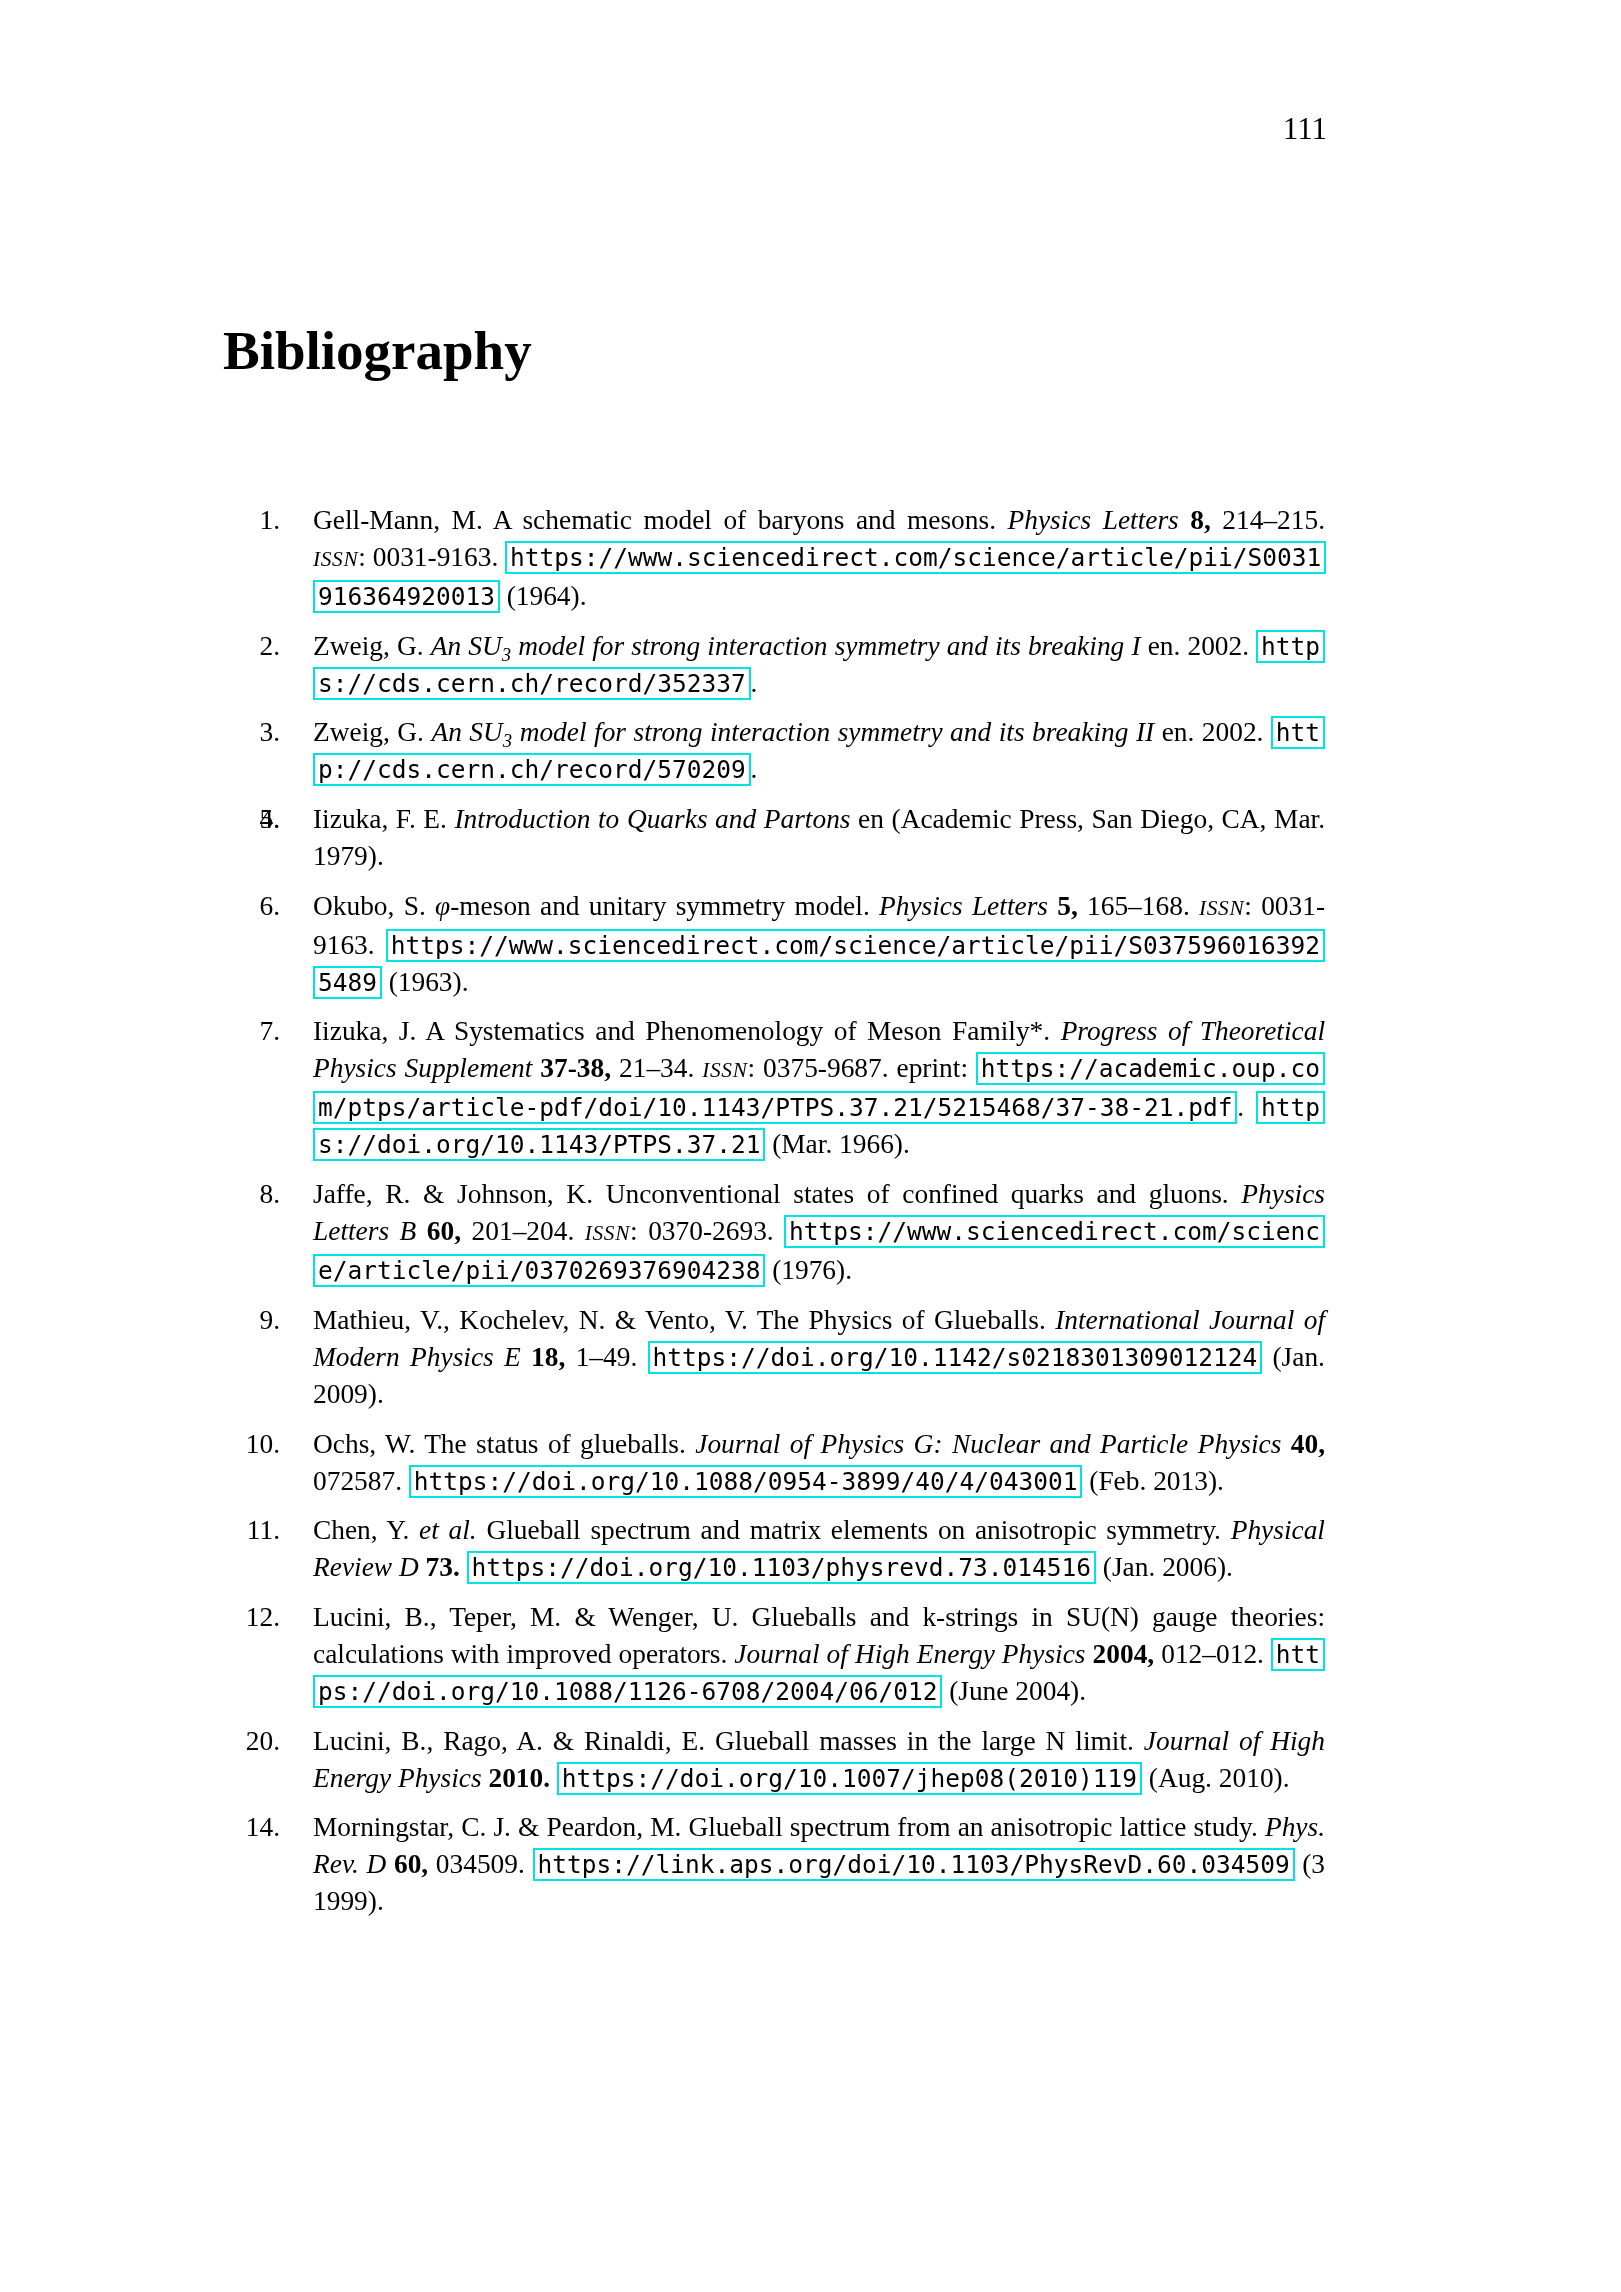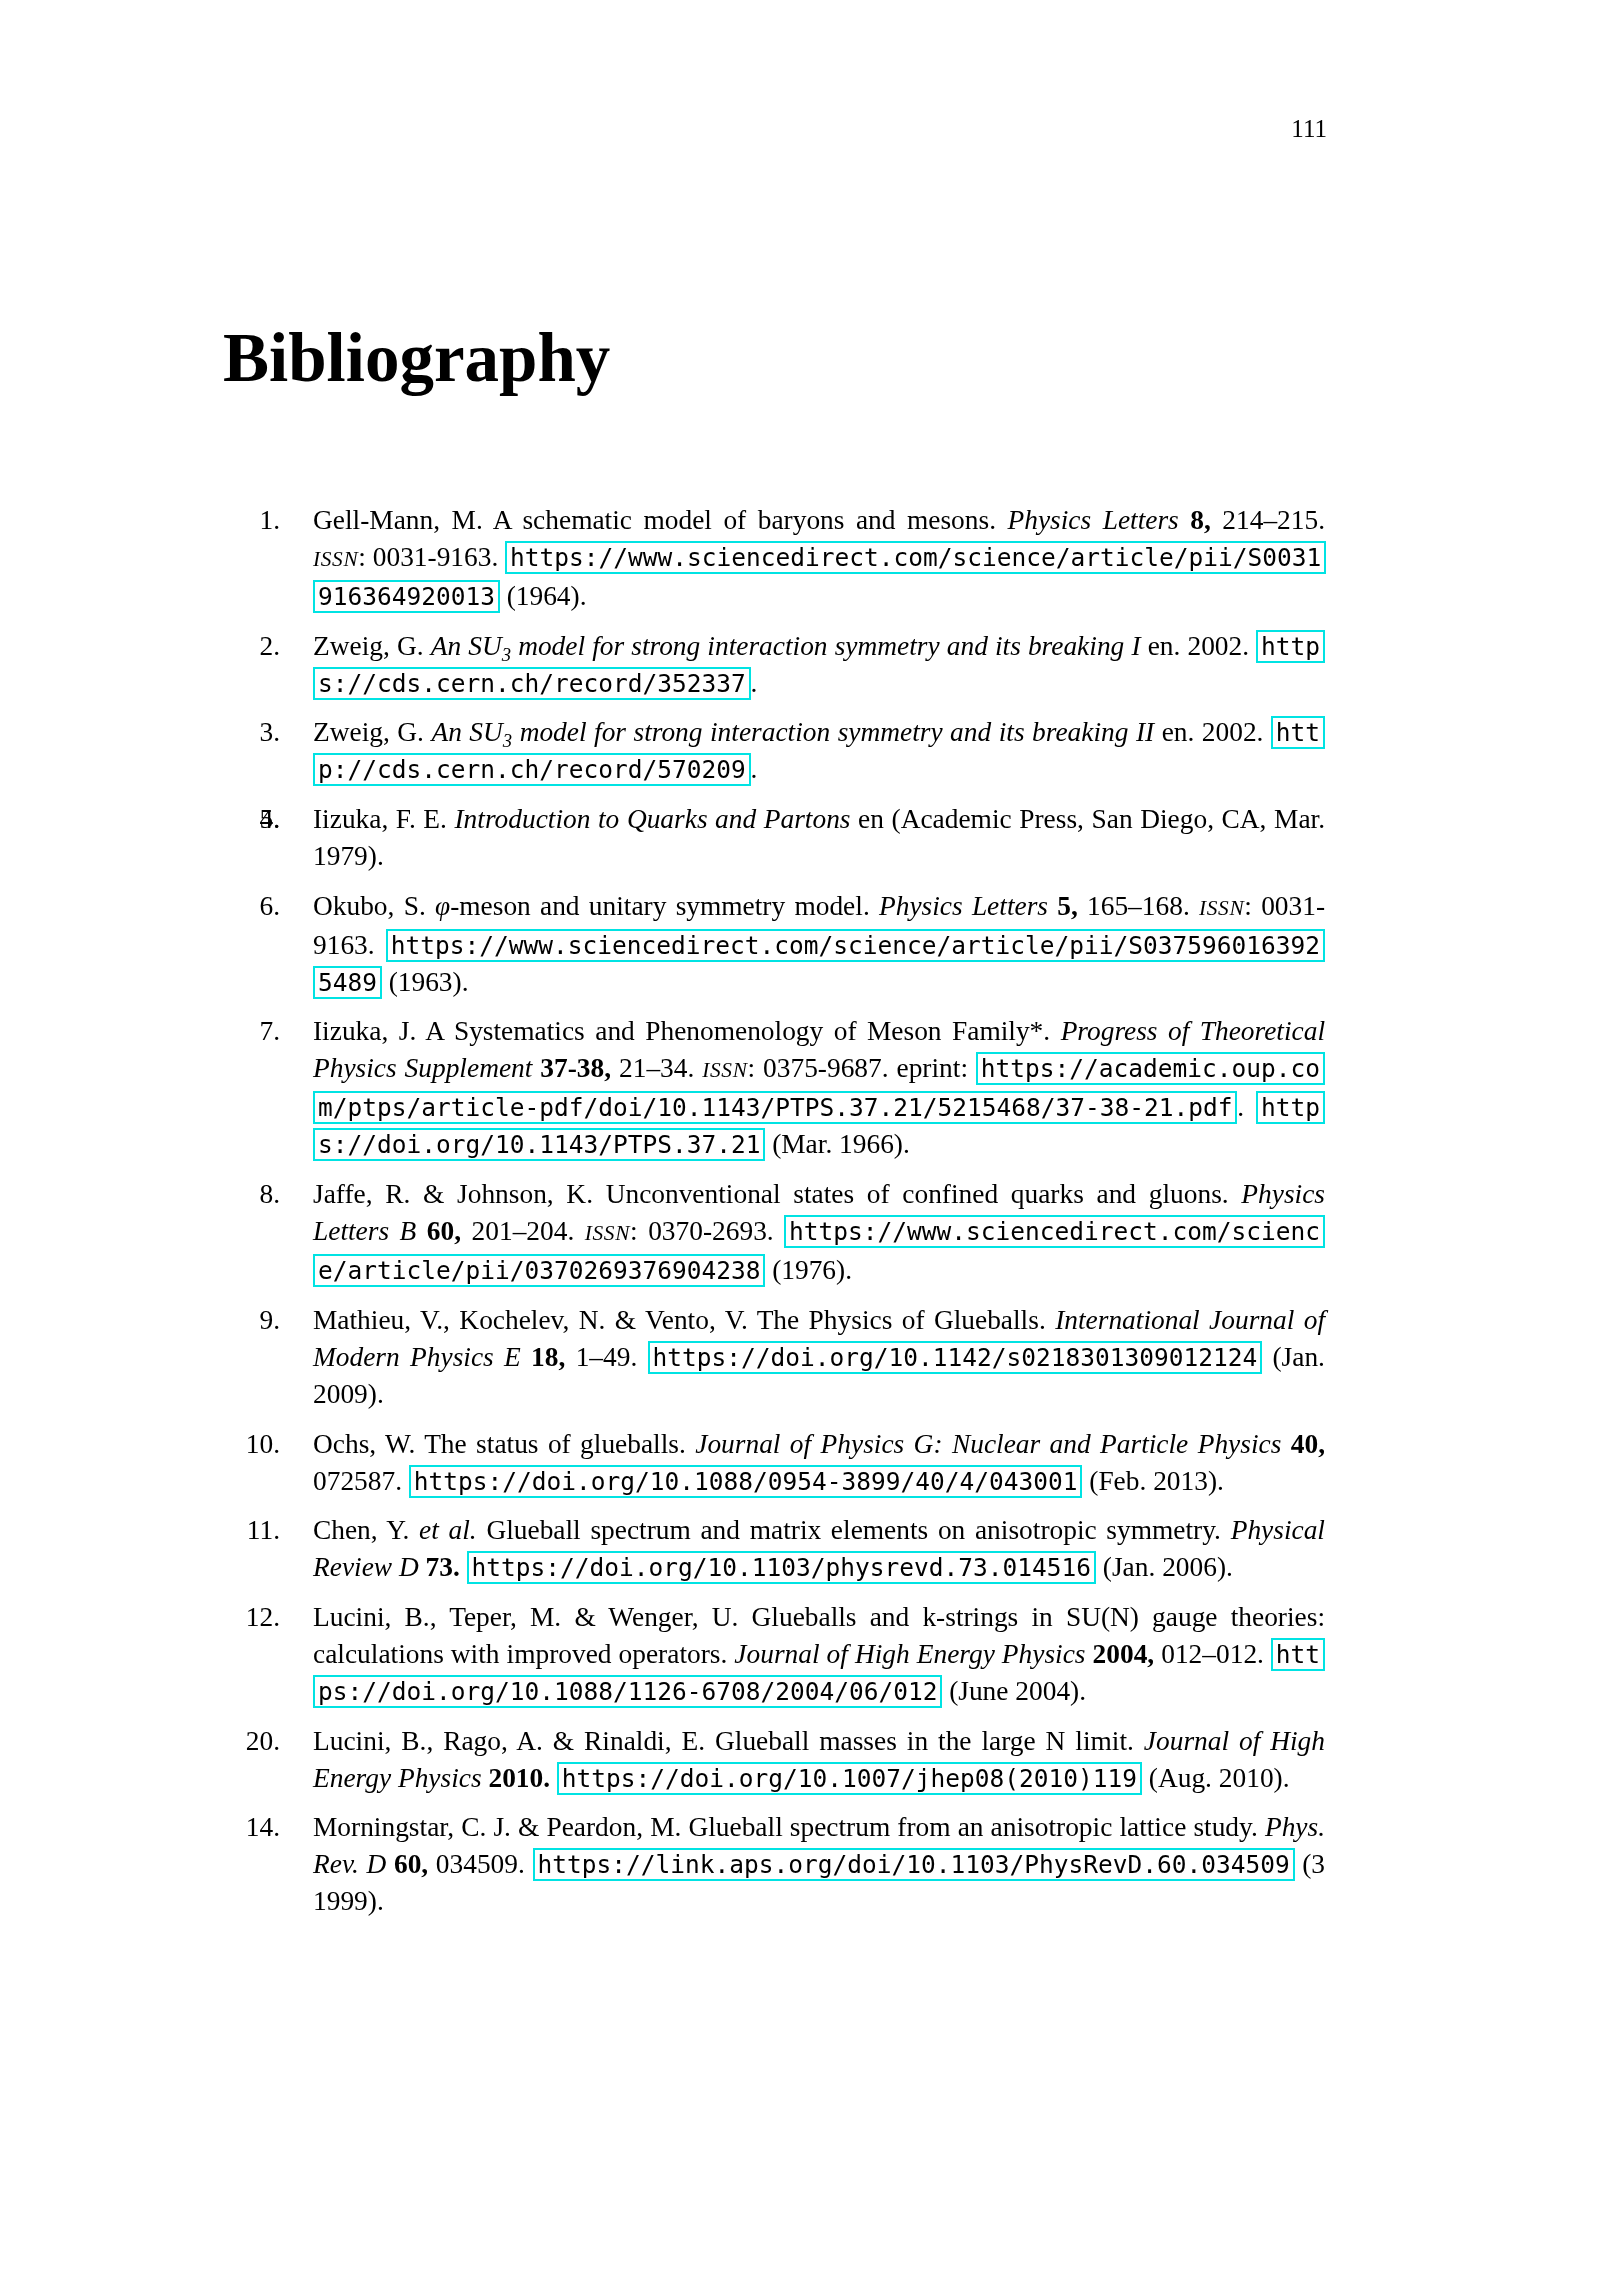--- a/index.html
+++ b/index.html
@@ -9,28 +9,28 @@
     background: #ffffff;
     color: #000000;
     font-family: "Liberation Serif", "DejaVu Serif", serif;
     position: relative;
     overflow: hidden;
   }
   .page-number {
     position: absolute;
     top: 110px;
     right: 294px;
-    font-size: 25px;
+    font-size: 31px;
     line-height: 37px;
   }
   .chapter-title {
     position: absolute;
     left: 223px;
     top: 321px;
-    font-size: 69px;
+    font-size: 55px;
     font-weight: 700;
     line-height: 1.1;
     letter-spacing: 0px;
   }
   .ref-list {
     position: absolute;
     left: 225px;
     top: 502px;
     width: 1012px;
     padding: 0 0 0 88px;

